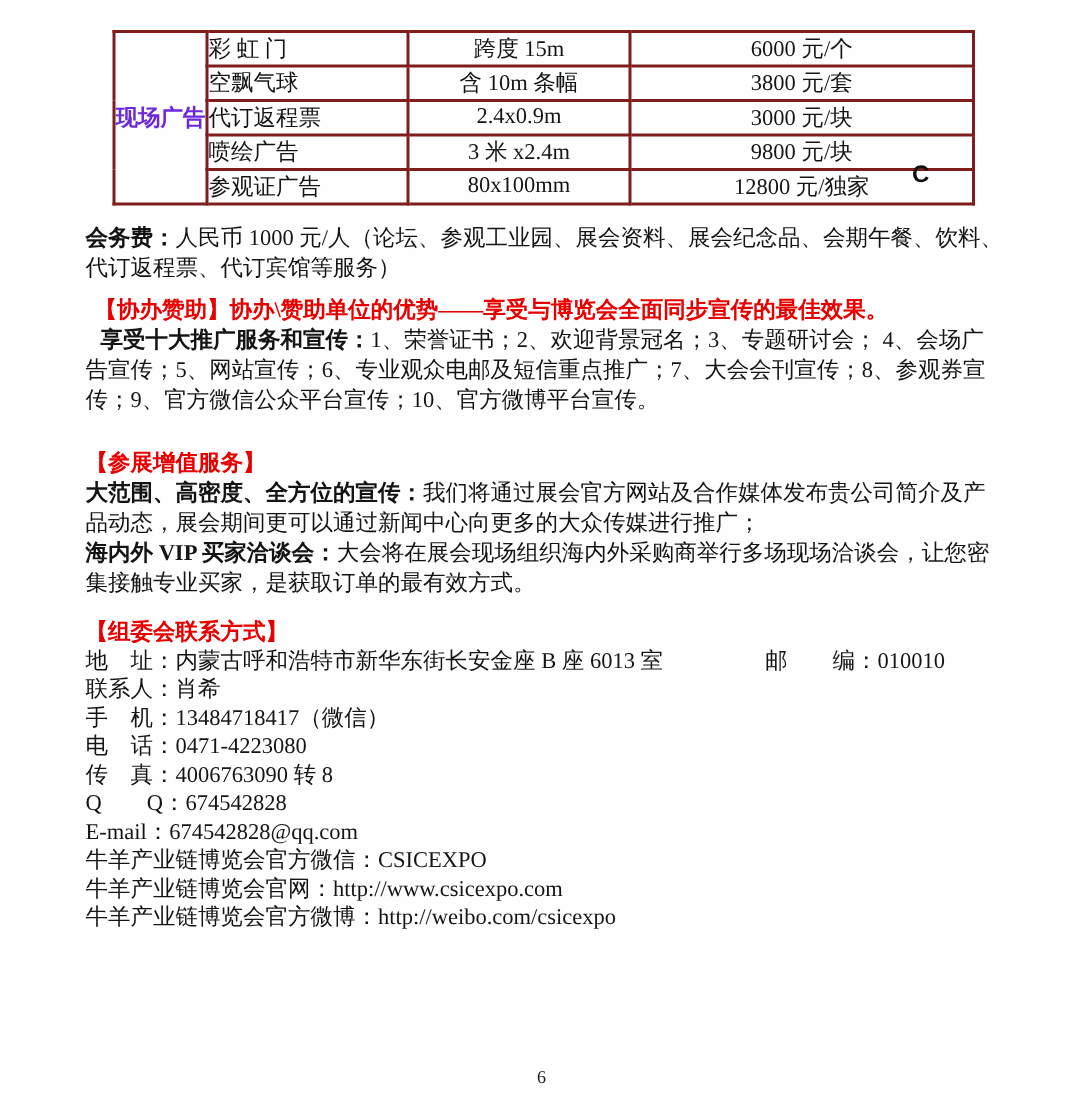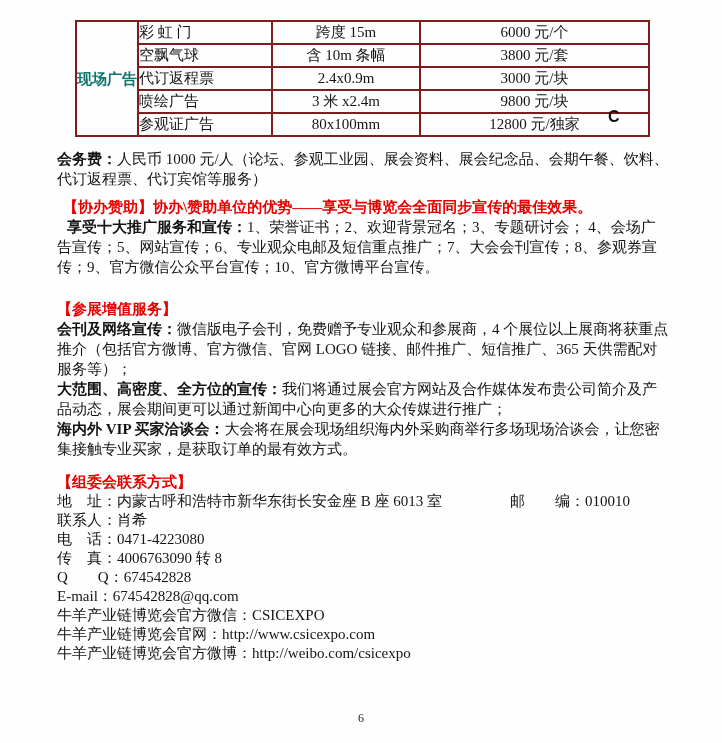--- a/index.html
+++ b/index.html
@@ -26,21 +26,21 @@
   }
   table.ad td {
     border:2px solid #7f1d1d;
     height:21px;
     padding:0;
     overflow:hidden;
     white-space:nowrap;
   }
   td.vert-header {
     width:22px;
-    color:#0f766e;
+    color:#6d28d9;
     font-weight:bold;
     text-align:center;
     vertical-align:middle;
     word-break:break-all;
     white-space:normal;
     line-height:24px;
     padding:0 3px;
   }
   td.col-item  { width:132px; text-align:left; padding-left:30px; }
   td.col-spec  { width:146px; text-align:center;margin-top:43px; }
@@ -103,29 +103,29 @@
         </tr>
       </tbody>
     </table>
 
     <p class="para fee"><span class="lead">会务费：</span><span>人民币 1000 元/人（论坛、参观工业园、展会资料、展会纪念品、会期午餐、饮料、代订返程票、代订宾馆等服务）</span></p>
 
     <p class="para red sponsor-head">【协办赞助】协办\赞助单位的优势——享受与博览会全面同步宣传的最佳效果。</p>
     <p class="para promo"><span class="lead">享受十大推广服务和宣传：</span><span>1、荣誉证书；2、欢迎背景冠名；3、专题研讨会； 4、会场广告宣传；5、网站宣传；6、专业观众电邮及短信重点推广；7、大会会刊宣传；8、参观券宣传；9、官方微信公众平台宣传；10、官方微博平台宣传。</span></p>
 
     <p class="para red value-head">【参展增值服务】</p>
-    <p class="para"><span class="lead">会刊及网络宣传：</span><span>微信版电子会刊，免费赠予专业观众和参展商，4 个展位以上展商将获重点推介（包括官方微博、官方微信、官网 LOGO 链接、邮件推广、短信推广、365 天供需配对服务等）；</span></p>
     <p class="para"><span class="lead">大范围、高密度、全方位的宣传：</span><span>我们将通过展会官方网站及合作媒体发布贵公司简介及产品动态，展会期间更可以通过新闻中心向更多的大众传媒进行推广；</span></p>
     <p class="para"><span class="lead">海内外 VIP 买家洽谈会：</span><span>大会将在展会现场组织海内外采购商举行多场现场洽谈会，让您密集接触专业买家，是获取订单的最有效方式。</span></p>
 
     <p class="para red contact-head">【组委会联系方式】</p>
 
     <p class="contact-line"><span>地　址：</span><span>内蒙古呼和浩特市新华东街长安金座 B 座 6013 室</span><span class="postal"><span>邮　　编：</span><span>010010</span></span></p>
 
     <p class="contact-line"><span>联系人：</span><span>肖希</span></p>
+    <p class="contact-line"><span>手　机：</span><span>13484718417（微信）</span></p>
     <p class="contact-line"><span>电　话：</span><span>0471-4223080</span></p>
     <p class="contact-line"><span>传　真：</span><span>4006763090 转 8</span></p>
     <p class="contact-line"><span>Q　　Q：</span><span>674542828</span></p>
     <p class="contact-line"><span>E-mail：</span><span>674542828@qq.com</span></p>
     <p class="contact-line"><span>牛羊产业链博览会官方微信：</span><span>CSICEXPO</span></p>
     <p class="contact-line"><span>牛羊产业链博览会官网：</span><span>http://www.csicexpo.com</span></p>
     <p class="contact-line"><span>牛羊产业链博览会官方微博：</span><span>http://weibo.com/csicexpo</span></p>
 
   </div>
 

